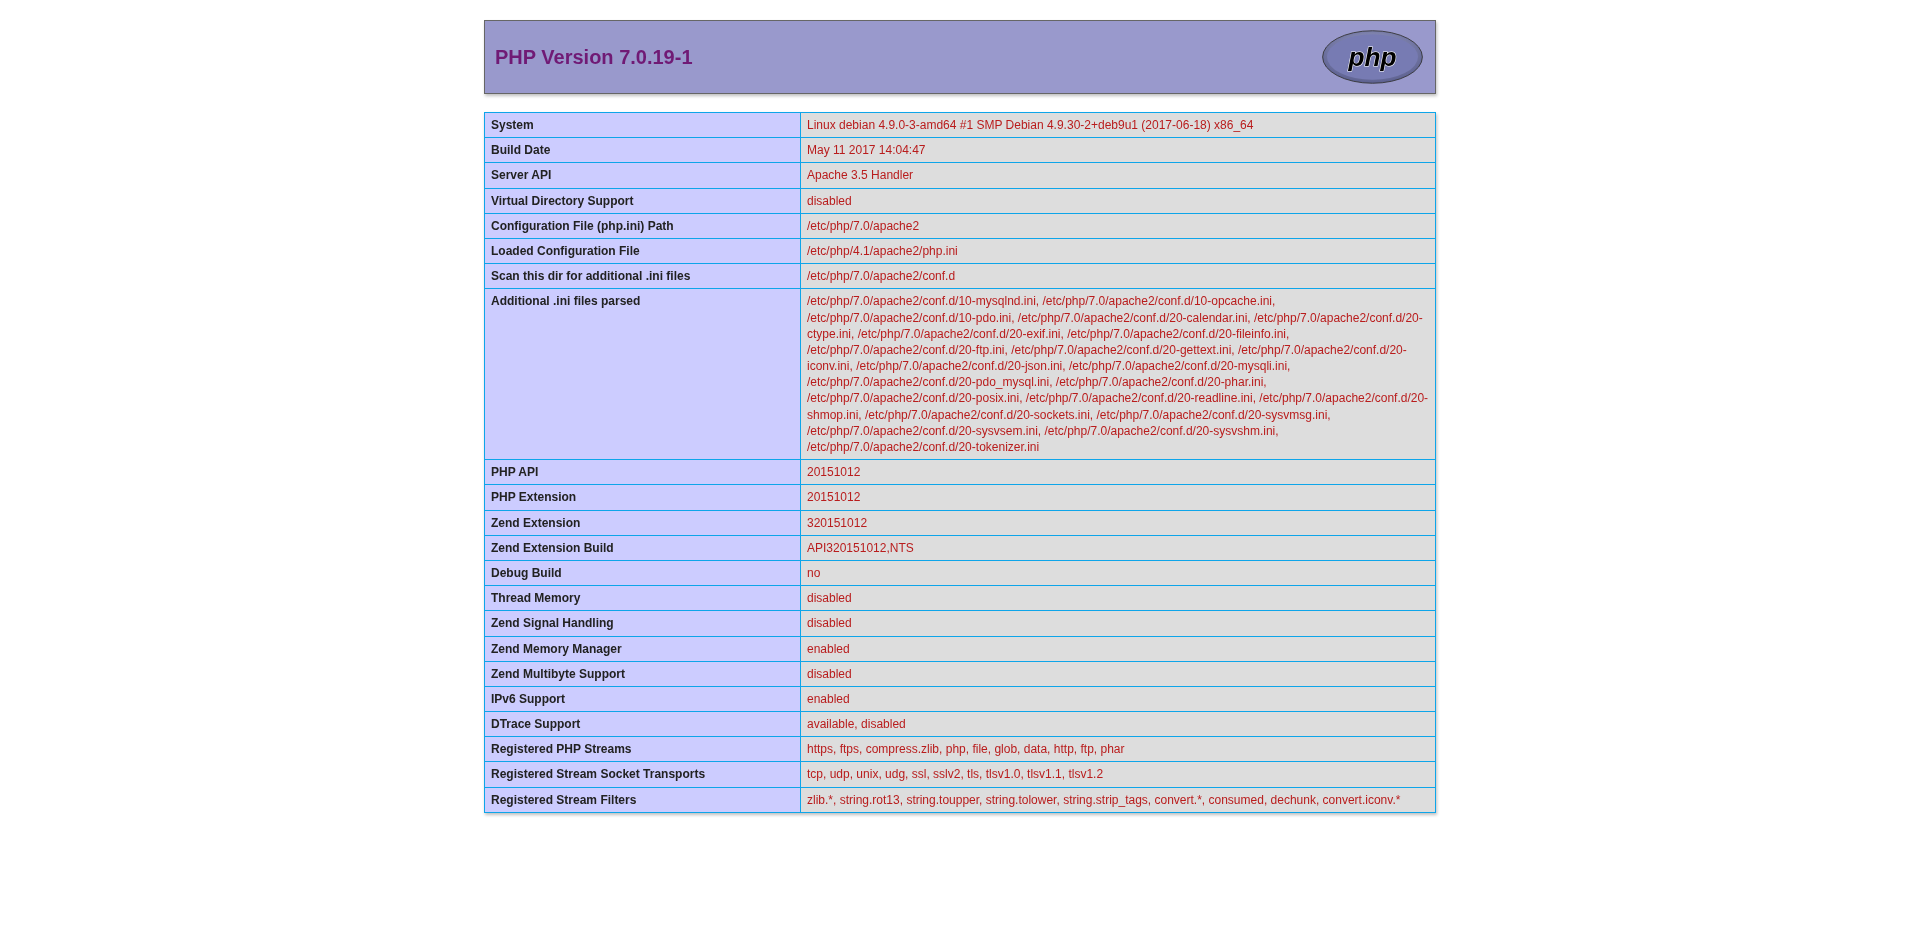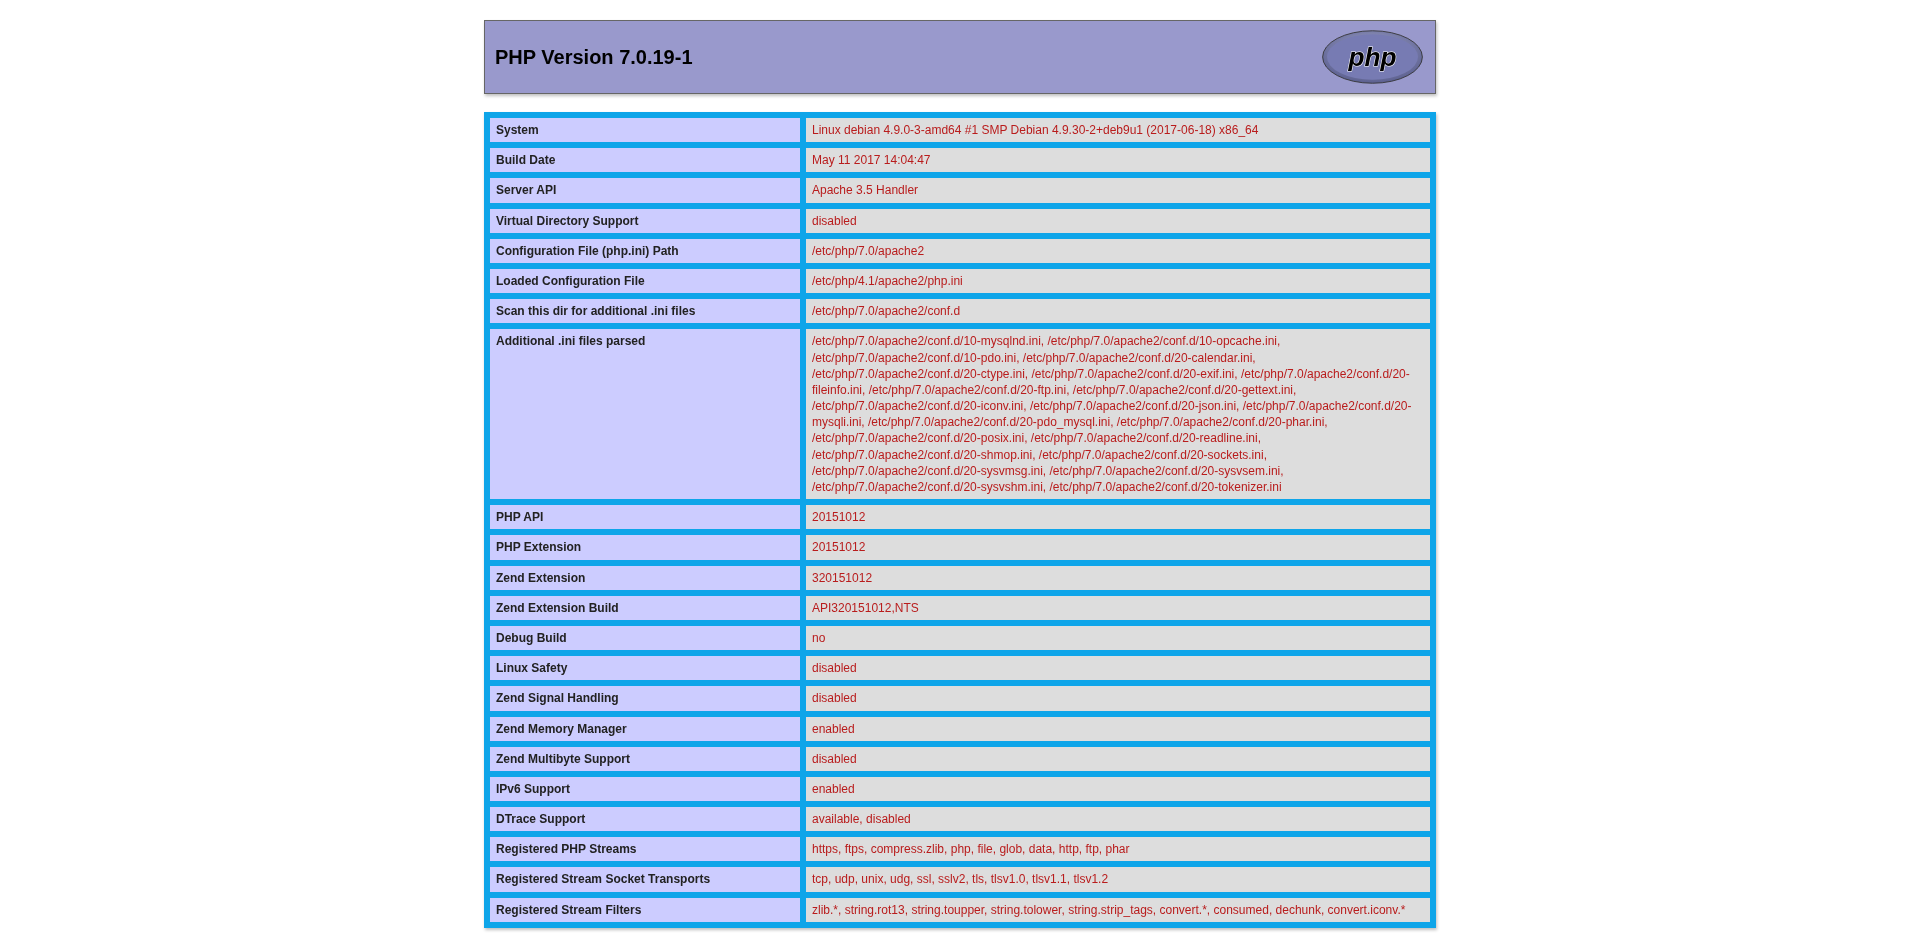--- a/index.html
+++ b/index.html
@@ -20,33 +20,33 @@
       padding: 8px 10px;
       display: flex;
       align-items: center;
       justify-content: space-between;
       box-shadow: 1px 2px 3px rgba(0,0,0,0.25);
       margin-bottom: 18px;
     }
     .header h1 {
       font-size: 20px;
       font-weight: bold;
-      color: #000000;
+      color: #701a75;
     }
     .php-logo {
       width: 105px;
       height: 56px;
     }
     table {
       width: 100%;
       border-collapse: collapse;
       box-shadow: 1px 2px 3px rgba(0,0,0,0.25);
     }
     td {
-      border: 6px solid #0ea5e9;
+      border: 1px solid #0ea5e9;
       padding: 4px 6px;
       vertical-align: top;
       line-height: 1.35;
       font-size: 12px;
     }
     .e {
       background-color: #ccccff;
       font-weight: bold;
       width: 316px;
       color: #222;
@@ -125,21 +125,21 @@
         </tr>
         <tr>
           <td class="e">Zend Extension Build</td>
           <td class="v">API320151012,NTS</td>
         </tr>
         <tr>
           <td class="e">Debug Build</td>
           <td class="v">no</td>
         </tr>
         <tr>
-          <td class="e">Linux Safety</td>
+          <td class="e">Thread Memory</td>
           <td class="v">disabled</td>
         </tr>
         <tr>
           <td class="e">Zend Signal Handling</td>
           <td class="v">disabled</td>
         </tr>
         <tr>
           <td class="e">Zend Memory Manager</td>
           <td class="v">enabled</td>
         </tr>

